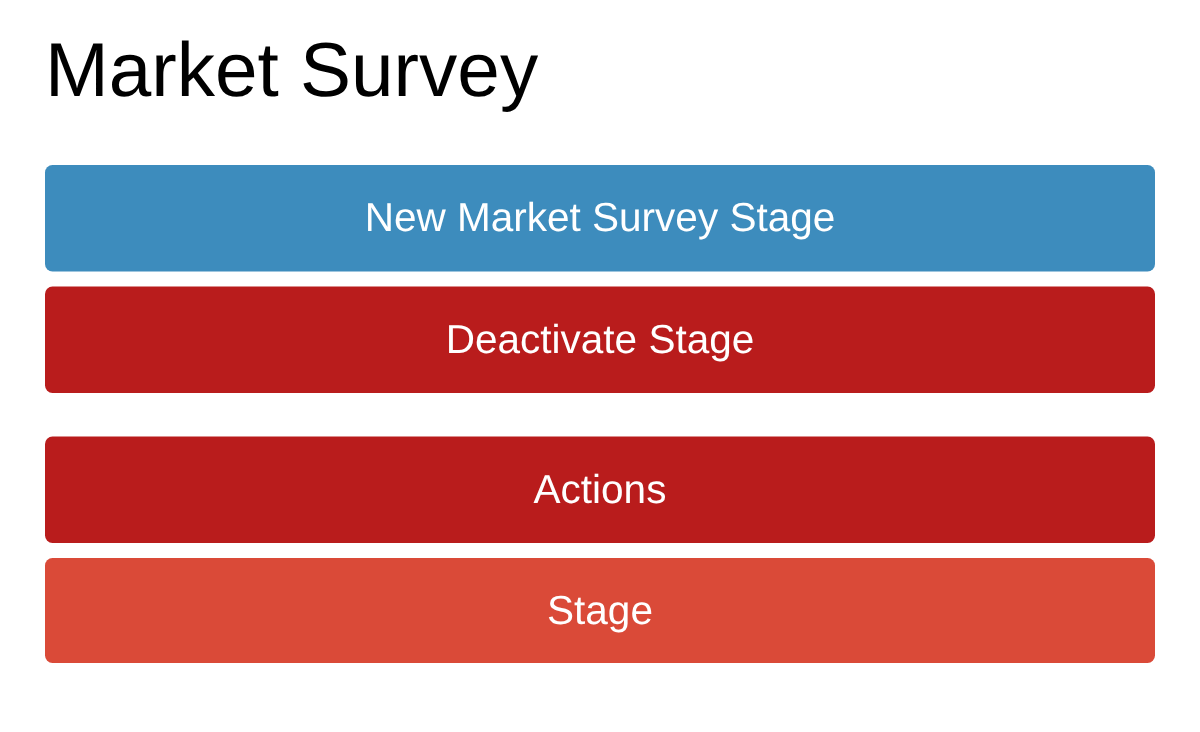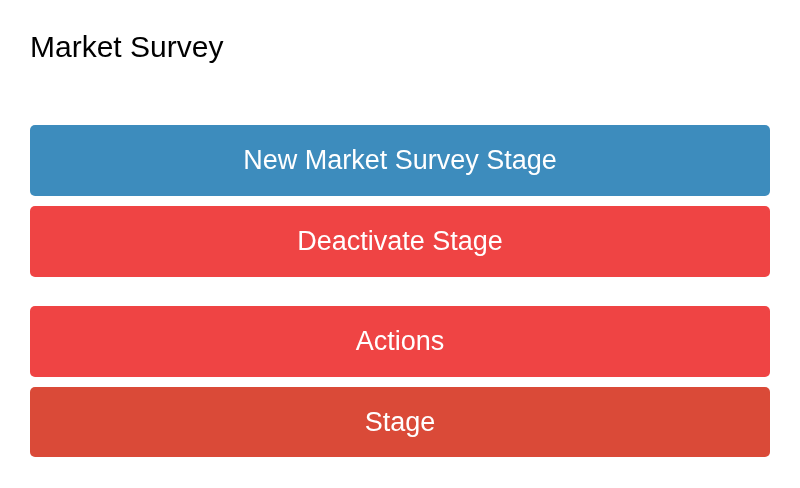--- a/index.html
+++ b/index.html
@@ -16,31 +16,31 @@
   .screen {
     position: relative;
     width: 800px;
     height: 488px;
     background: #ffffff;
   }
   .page-title {
     position: absolute;
     left: 30px;
     top: 19px;
-    font-size: 30px;
+    font-size: 51px;
     line-height: 56px;
     font-weight: 400;
     color: #000000;
     letter-spacing: 0px;
     white-space: nowrap;
   }
   .btn-stack {
     position: absolute;
     left: 30px;
-    top: 125px;
+    top: 110px;
     width: 584px;
   }
   .btn {
     box-sizing: border-box;
     width: 740px;
     height: 71px;
     border: 0;
     border-radius: 5px;
     display: flex;
     align-items: center;
@@ -56,21 +56,21 @@
     white-space: nowrap;
     -webkit-font-smoothing: antialiased;
   }
   .btn + .btn {
     margin-top: 10px;
   }
   .btn.group-break {
     margin-top: 29px;
   }
   .btn-primary   { background: #3d8cbd; }
-  .btn-muted     { background: #ef4444; }
+  .btn-muted     { background: #b91c1c; }
   .btn-danger    { background: #da4a38; height: 70px; }
 </style>
 </head>
 <body>
 
 <div class="screen">
 
   <div class="page-title">Market Survey</div>
 
   <div class="btn-stack">

